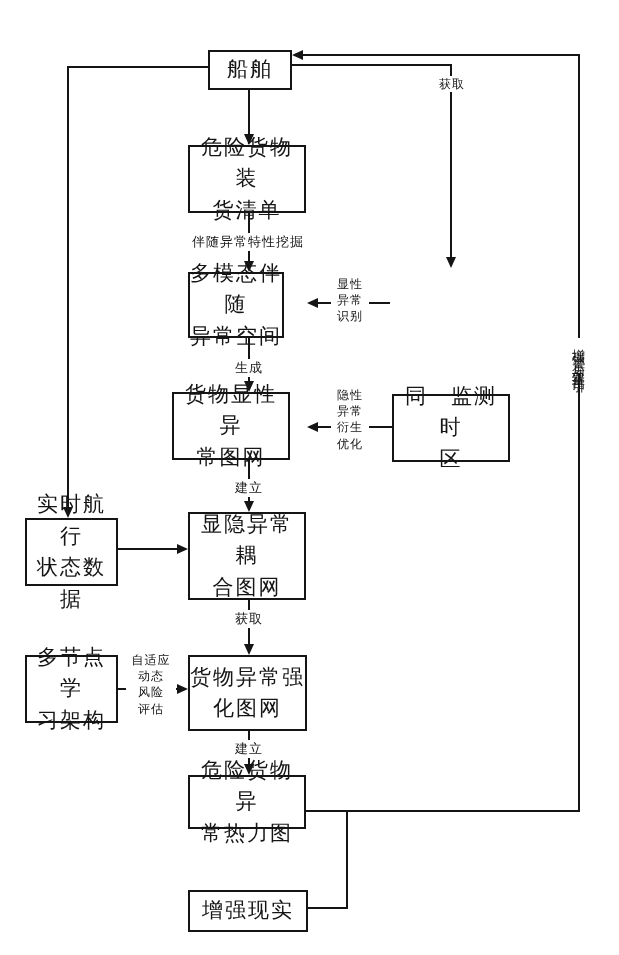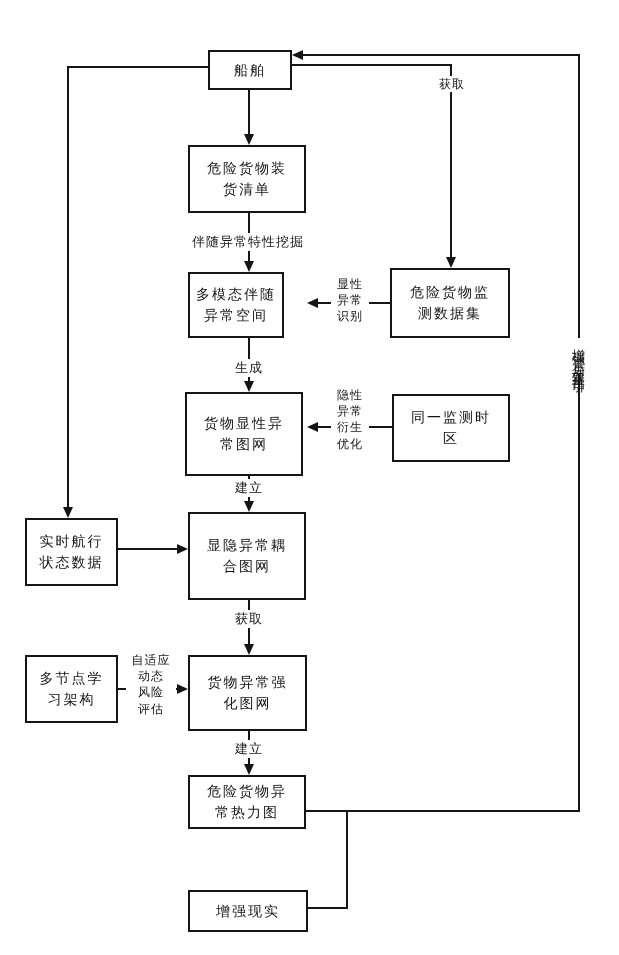--- a/index.html
+++ b/index.html
@@ -3,21 +3,21 @@
 <meta charset="utf-8">
 <style>
   * { margin:0; padding:0; box-sizing:border-box; }
   html,body { background:#ffffff; }
   body { font-family:"DejaVu Serif","Liberation Serif",serif; color:#151515; }
   .canvas { position:relative; width:619px; height:955px; background:#fff; overflow:hidden; }
 
   .node {
     position:absolute; border:2px solid #151515; background:#fff;
     display:flex; align-items:center; justify-content:center;
-    text-align:center; font-size:14px; line-height:1.5;
+    text-align:center; font-size:21px; line-height:1.5;
     white-space:pre-line; letter-spacing:2px; font-weight:500;
   }
   .hline,.vline { position:absolute; background:#151515; }
   .hline { height:2px; } .vline { width:2px; }
   .arr { position:absolute; width:0; height:0; }
   .arr-down  { border-left:5px solid transparent; border-right:5px solid transparent; border-top:11px solid #151515; }
   .arr-left  { border-top:5px solid transparent; border-bottom:5px solid transparent; border-right:11px solid #151515; }
   .arr-right { border-top:5px solid transparent; border-bottom:5px solid transparent; border-left:11px solid #151515; }
   .elabel {
     position:absolute; background:#fff; font-size:13px; text-align:center;
@@ -79,23 +79,21 @@
   <div class="arr arr-left" style="left:292px;top:50px"></div>
 
   <div class="vline" style="left:346px;top:810px;height:99px"></div>
   <div class="hline" style="left:308px;top:907px;width:40px"></div>
 
   <div class="node" style="left:208px;top:50px;width:84px;height:40px">船舶</div>
   <div class="node" style="left:188px;top:145px;width:118px;height:68px">危险货物装
 货清单</div>
   <div class="node" style="left:188px;top:272px;width:96px;height:66px">多模态伴随
 异常空间</div>
-  <div class="node" style="left:390px;top:268px;width:120px;height:70px">危险货物监
-测数据集</div>
-  <div class="node" style="left:185px;top:392px;width:118px;height:84px">货物显性异
+  <div class="node" style="left:172px;top:392px;width:118px;height:68px">货物显性异
 常图网</div>
   <div class="node" style="left:392px;top:394px;width:118px;height:68px">同一监测时
 区</div>
   <div class="node" style="left:25px;top:518px;width:93px;height:68px">实时航行
 状态数据</div>
   <div class="node" style="left:188px;top:512px;width:118px;height:88px">显隐异常耦
 合图网</div>
   <div class="node" style="left:25px;top:655px;width:93px;height:68px">多节点学
 习架构</div>
   <div class="node" style="left:188px;top:655px;width:119px;height:76px">货物异常强

